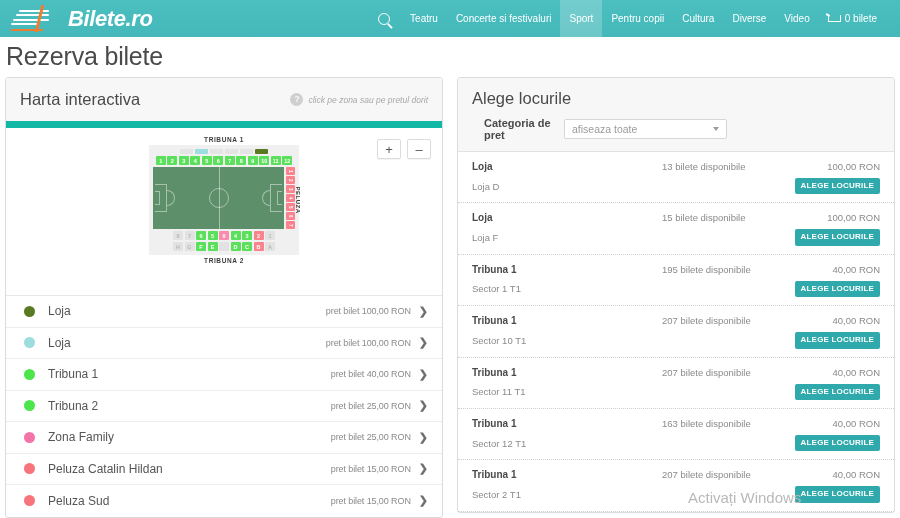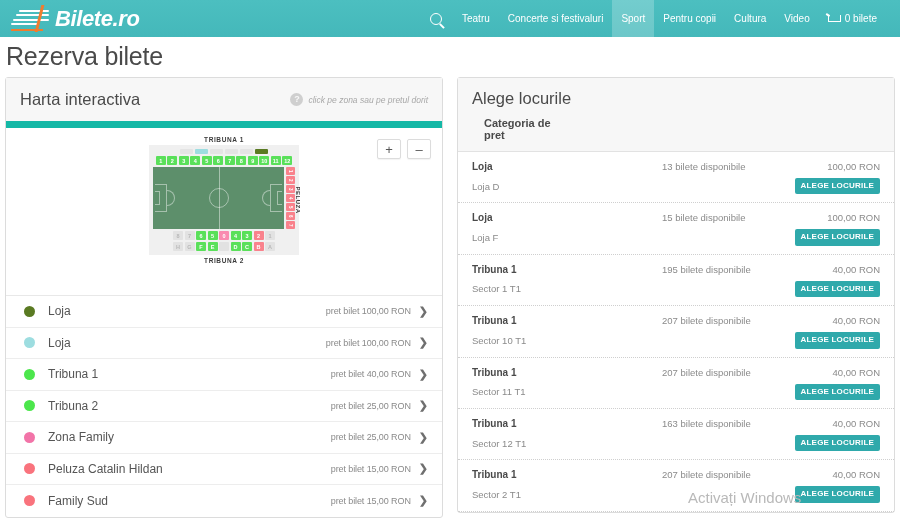--- a/index.html
+++ b/index.html
@@ -13,21 +13,21 @@
 
   
   .topnav {
     height: 37px;
     background: linear-gradient(180deg, #4cbfc0 0%, #44b8ba 100%);
     display: flex;
     align-items: center;
     padding: 0 14px 0 10px;
     position: relative;
   }
-  .logo-wrap { display: flex; align-items: center; gap: 1px; }
+  .logo-wrap { display: flex; align-items: center; gap: 14px; }
   .logo-mark {
     width: 44px; height: 26px; position: relative; display: block;
   }
   .logo-mark .bar {
     position: absolute; background: #ffffff; height: 2.4px; border-radius: 1px;
   }
   .logo-mark .b1 { top: 4px;  left: 9px;  width: 30px; }
   .logo-mark .b2 { top: 8.5px;left: 6px;  width: 33px; }
   .logo-mark .b3 { top: 13px; left: 3px;  width: 36px; }
   .logo-mark .b4 { top: 17.5px;left: 1px; width: 27px; }
@@ -304,20 +304,21 @@
 
   <div class="nav-right">
     <a class="nav-item nav-search">
       <span class="search-glyph"></span>
     </a>
     <a class="nav-item">Teatru</a>
     <a class="nav-item">Concerte si festivaluri</a>
     <a class="nav-item active">Sport</a>
     <a class="nav-item">Pentru copii</a>
     <a class="nav-item">Cultura</a>
+    <a class="nav-item">Diverse</a>
     <a class="nav-item">Video</a>
     <a class="nav-item">
       <span class="cart-glyph"></span>
       <span>0 bilete</span>
     </a>
   </div>
 </div>
 
 <div class="page-title">Rezerva bilete</div>
 
@@ -452,33 +453,37 @@
         <span class="chev">❯</span>
       </div>
       <div class="legend-row">
         <span class="dot" style="background:#f9737d"></span>
         <span class="legend-name">Peluza Catalin Hildan</span>
         <span class="legend-price">pret bilet 15,00 RON</span>
         <span class="chev">❯</span>
       </div>
       <div class="legend-row">
         <span class="dot" style="background:#f9737d"></span>
-        <span class="legend-name">Family Sud</span>
+        <span class="legend-name">Peluza Sud</span>
         <span class="legend-price">pret bilet 15,00 RON</span>
         <span class="chev">❯</span>
       </div>
     </div>
   </div>
 
   <div class="card panel-right">
 
     <div class="right-head">
       <h2>Alege locurile</h2>
       <div class="filter-row">
         <span class="filter-label">Categoria de pret</span>
+        <div class="select-box">
+          <span>afiseaza toate</span>
+          <span class="select-caret"></span>
+        </div>
       </div>
     </div>
 
     <div class="ticket-list">
 
       <div class="ticket-row">
         <div class="tr-line1">
           <span class="tr-zone">Loja</span>
           <span class="tr-avail">13 bilete disponibile</span>
           <span class="tr-price">100,00 RON</span>

